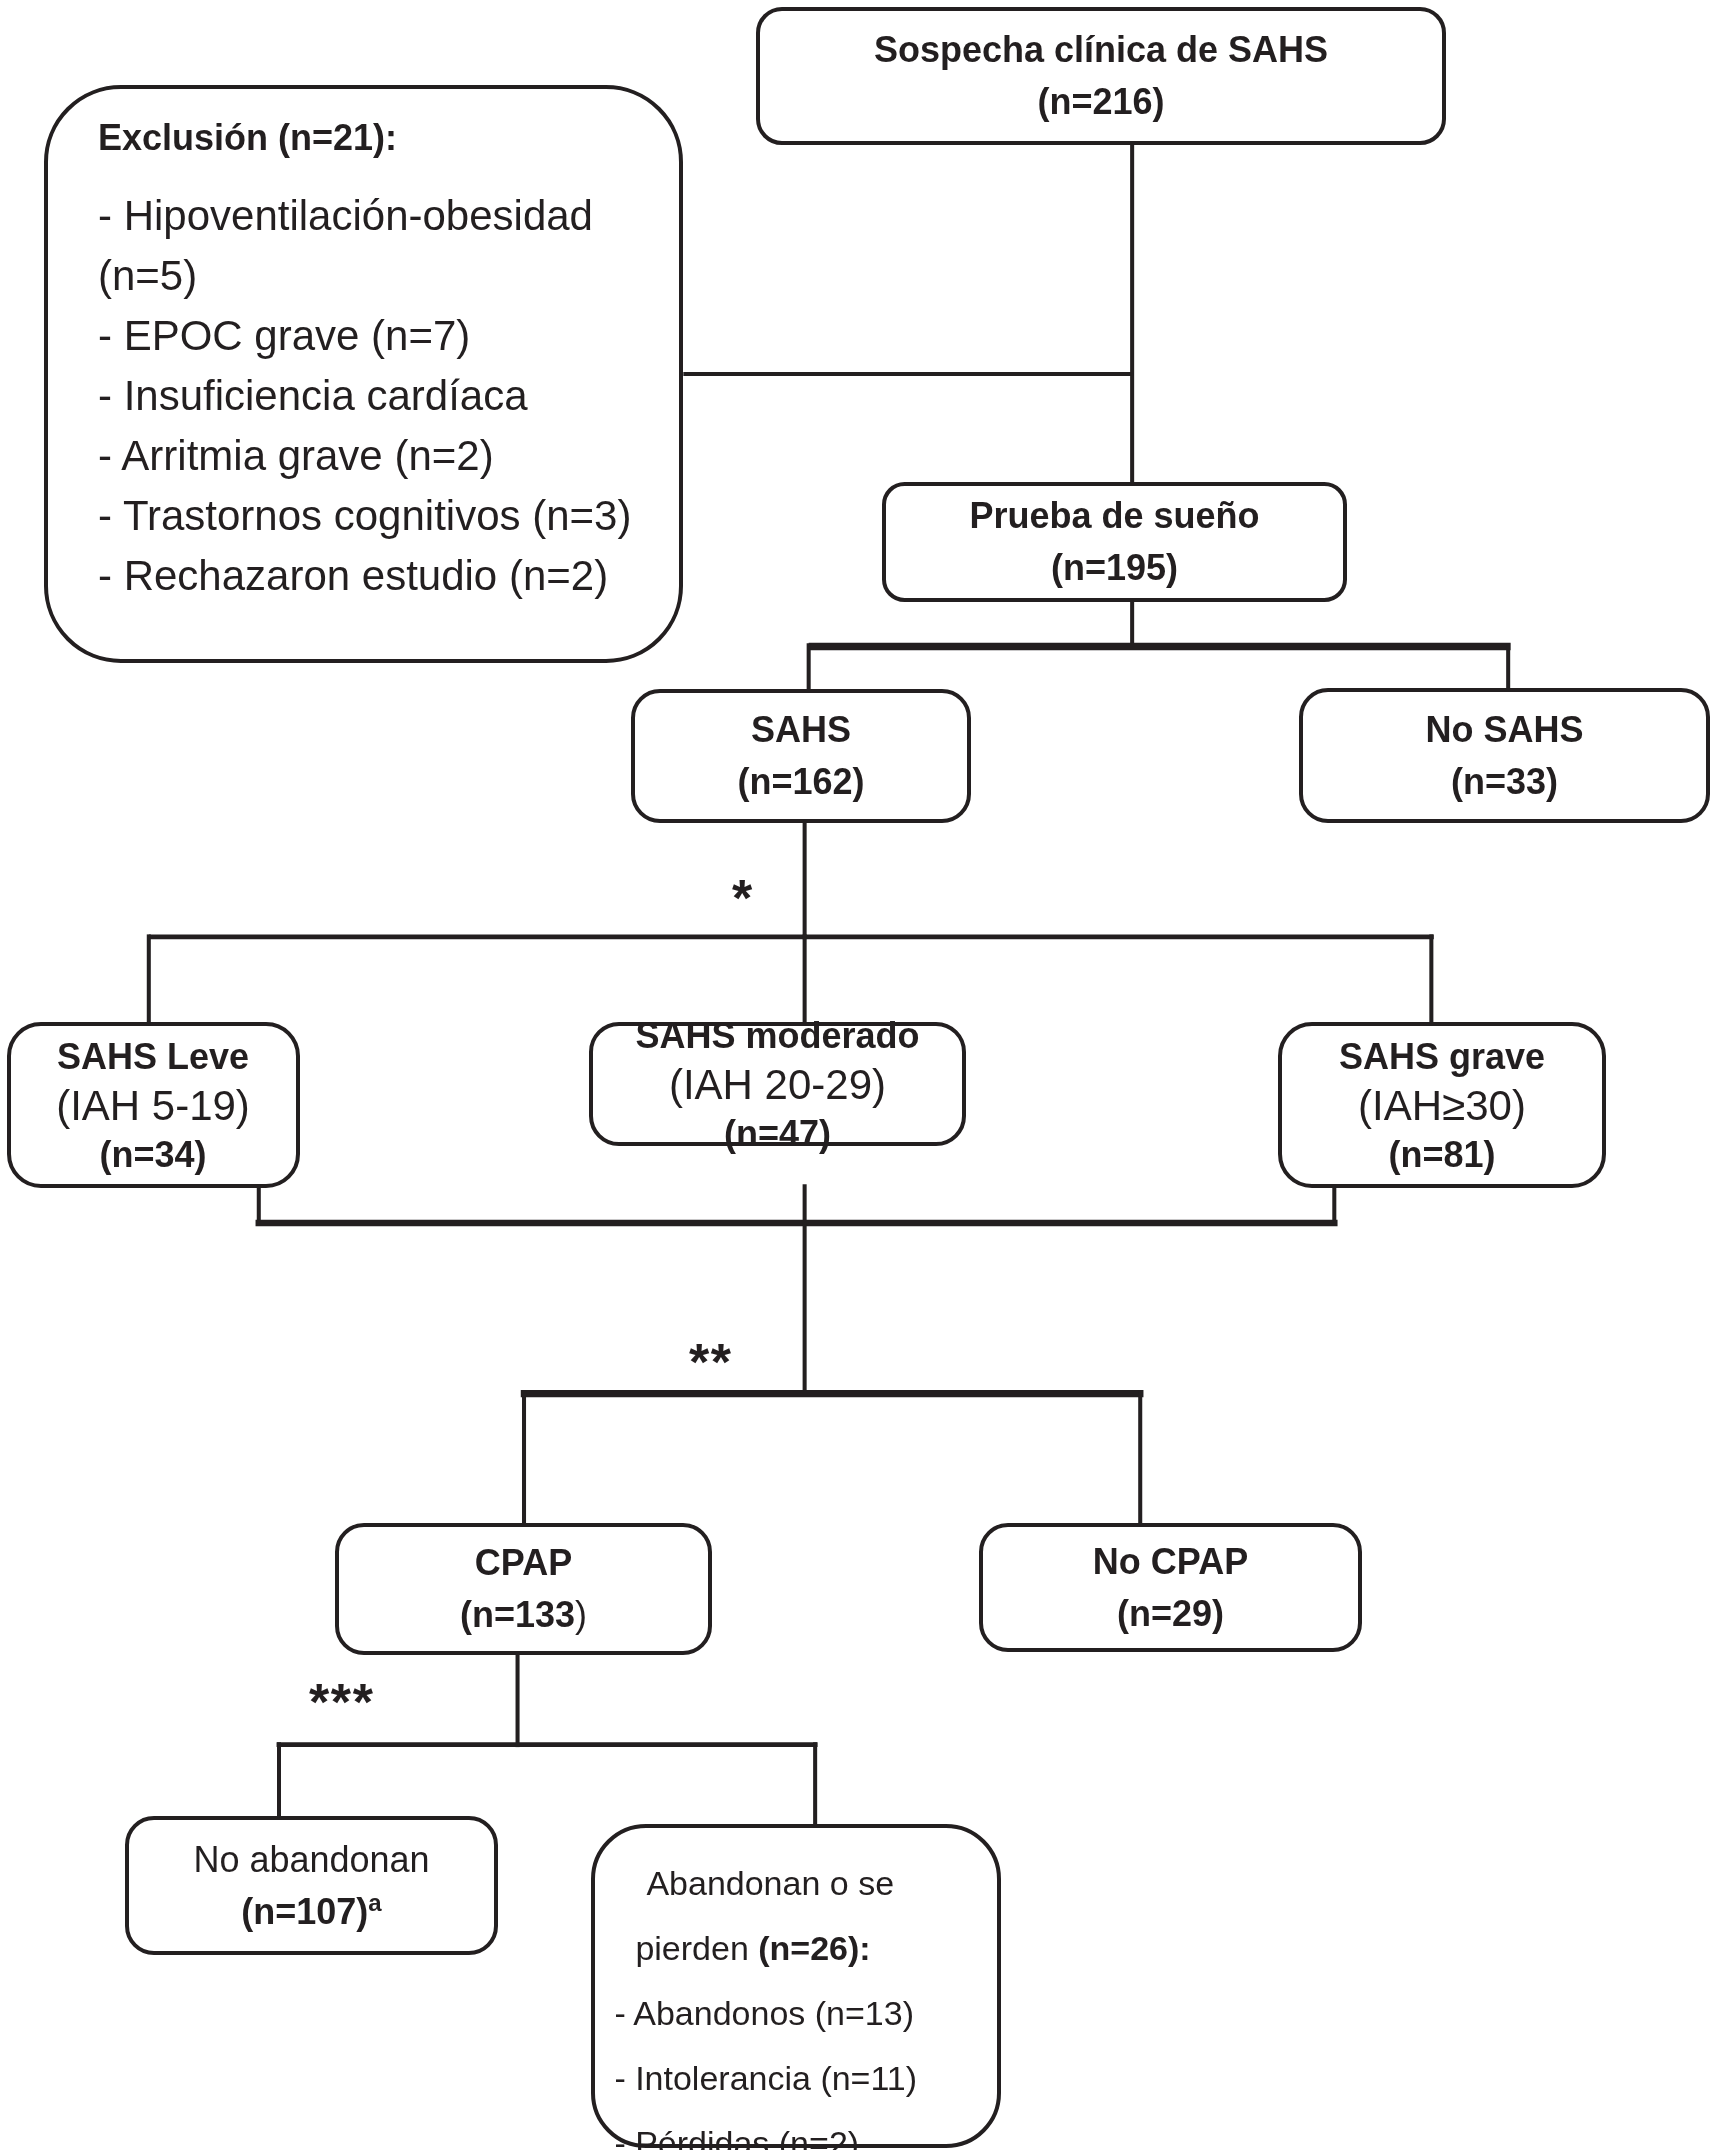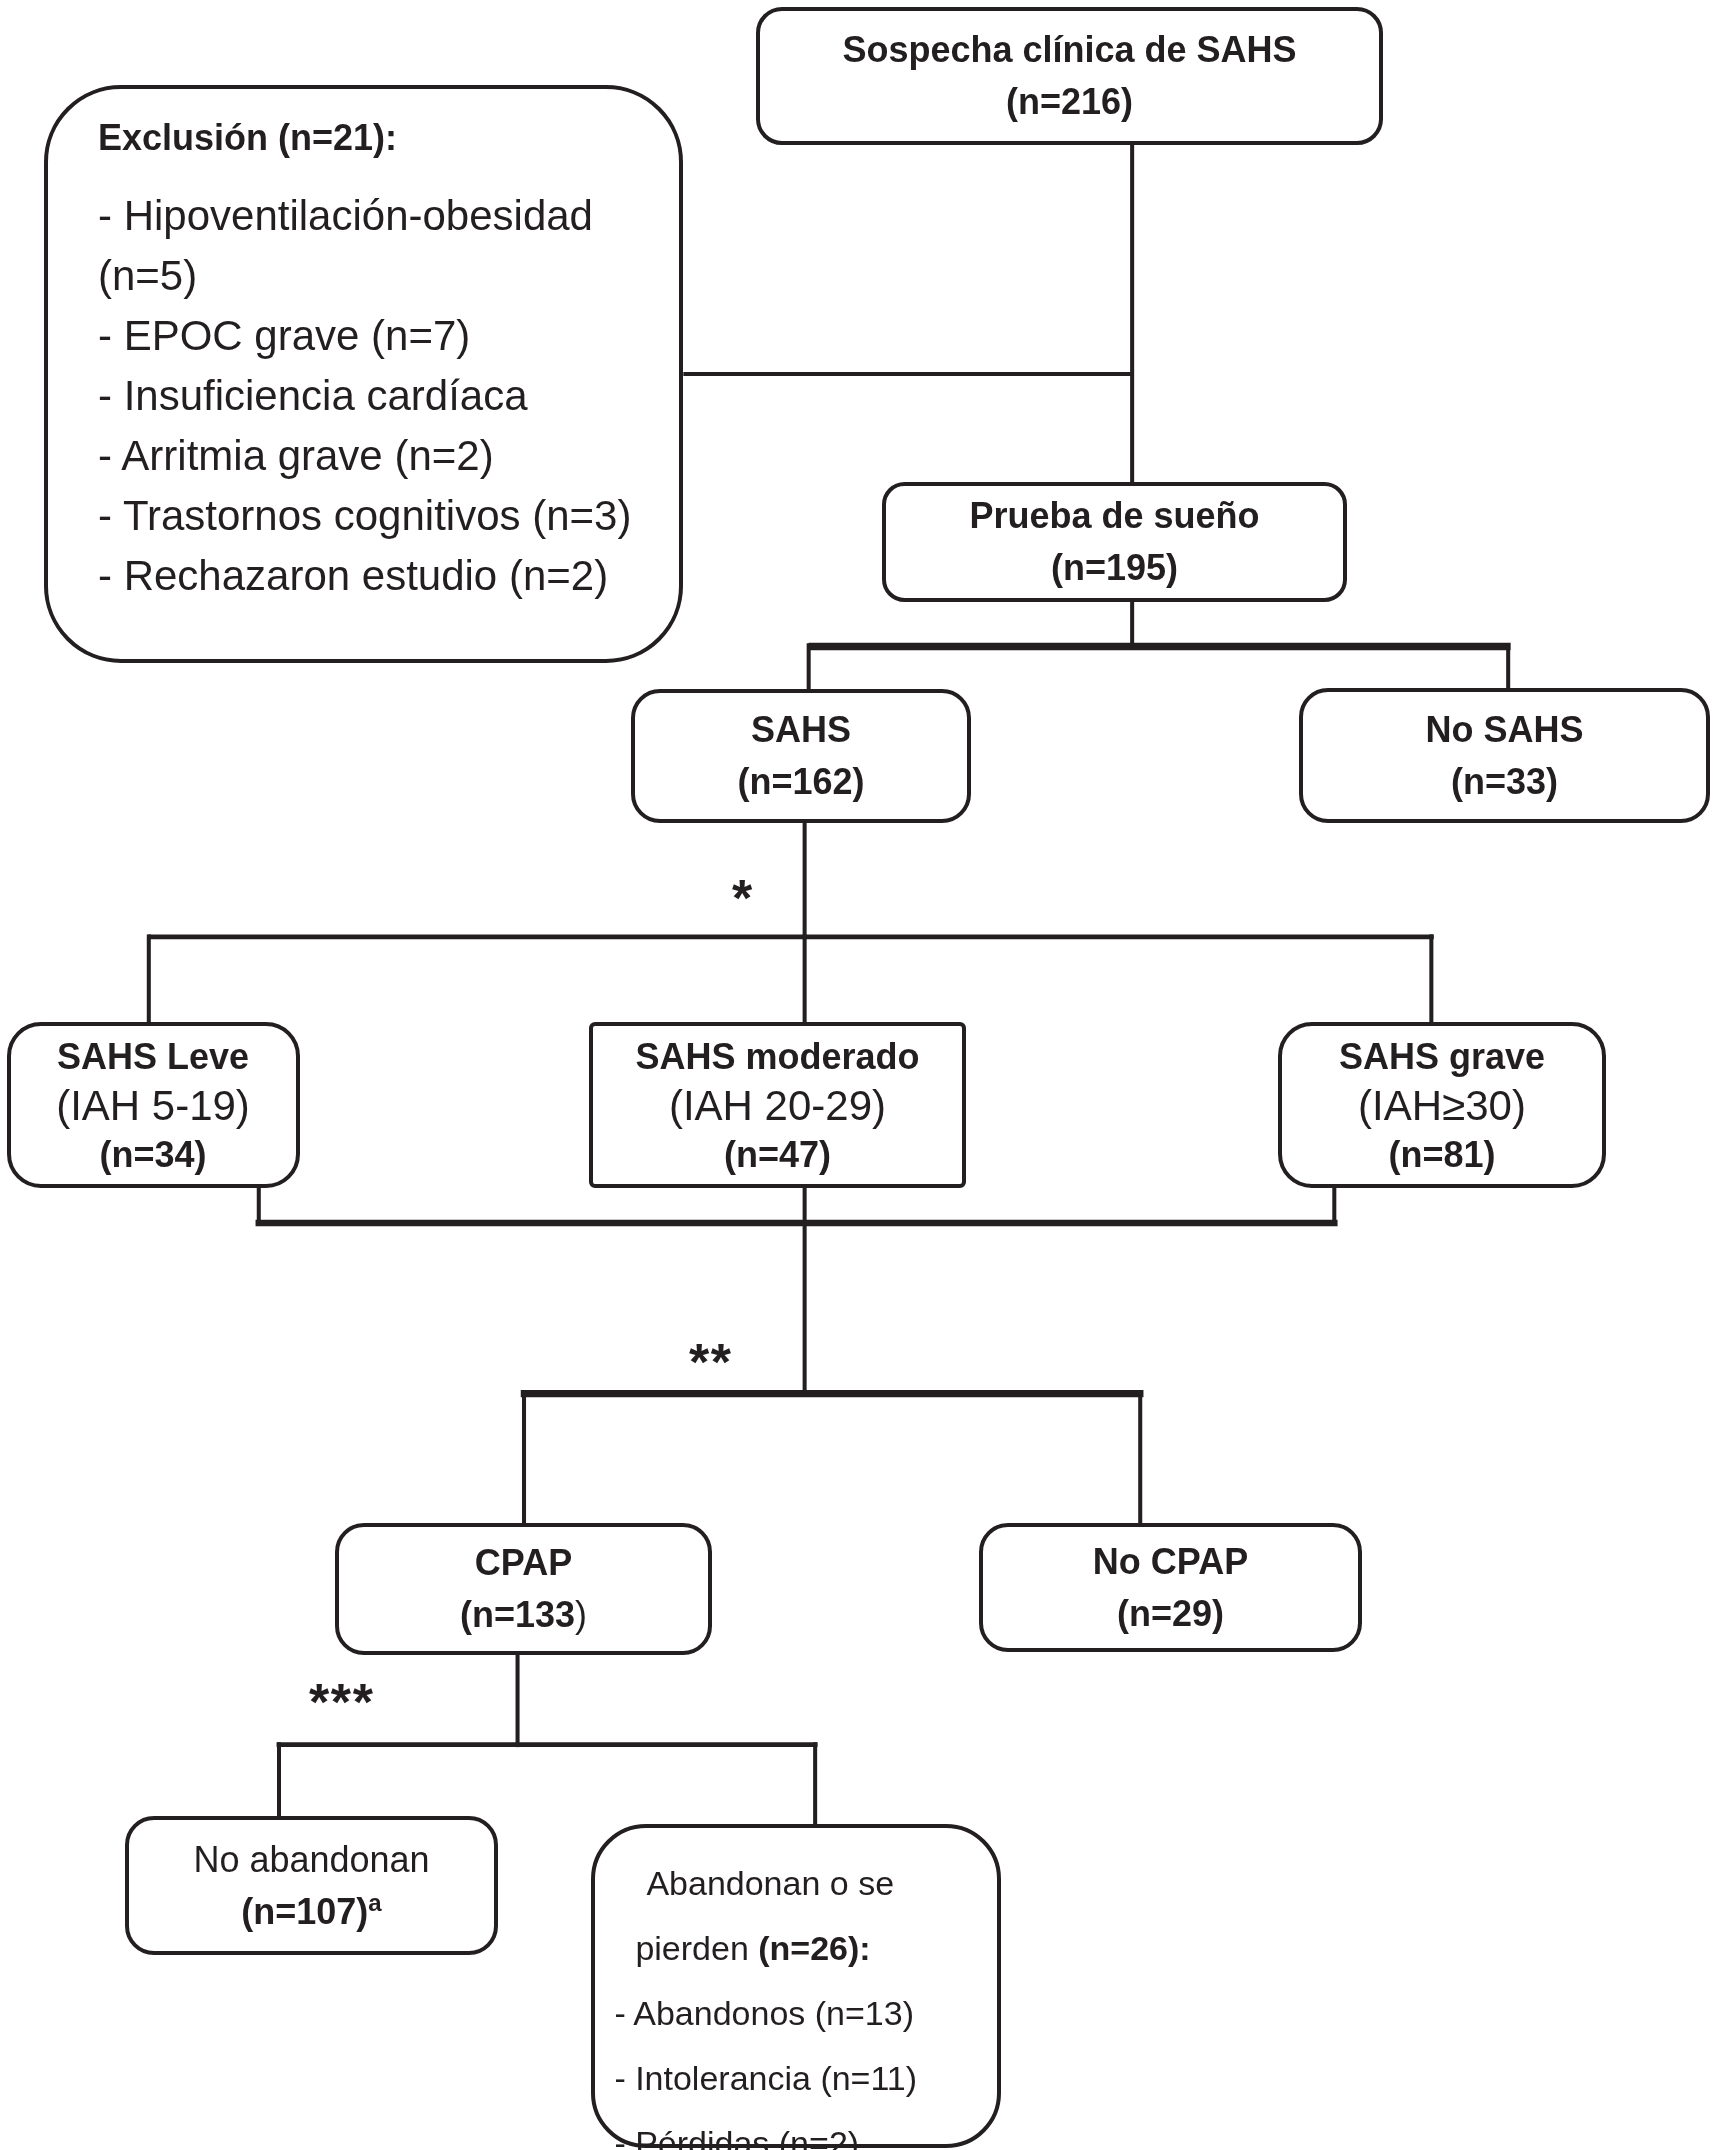--- a/index.html
+++ b/index.html
@@ -7,32 +7,32 @@
          font-family:"Liberation Sans","DejaVu Sans",sans-serif;color:#231f20;}
   .wires{position:absolute;left:0;top:0;width:1716px;height:2151px;}
   .bx{position:absolute;box-sizing:border-box;background:#fff;border:4.9px solid #231f20;
       display:flex;flex-direction:column;justify-content:center;align-items:center;
       text-align:center;}
   .ln{font-size:36px;line-height:52px;font-weight:bold;white-space:pre;}
   .rg{font-weight:normal;}
   .iah{font-size:42px;font-weight:normal;line-height:49px;}
   .sev .ln{line-height:49px;}
   
-  .b-sospecha{left:756px;top:6.5px;width:627px;height:138px;border-radius:26px;}
+  .b-sospecha{left:756px;top:6.5px;width:690px;height:138px;border-radius:26px;}
   .b-exclusion{left:44px;top:85px;width:639px;height:578px;border-radius:77px;
                justify-content:flex-start;align-items:flex-start;text-align:left;
                padding:20px 16px 0 50px;}
   .b-exclusion .ttl{font-size:36px;font-weight:bold;line-height:58px;margin-bottom:19.4px;}
   .b-exclusion .it{font-size:42px;font-weight:normal;line-height:60px;white-space:pre-wrap;}
   .b-exclusion .ind{padding-left:24px;}
   .b-prueba{left:882px;top:482px;width:465px;height:120px;border-radius:22.6px;}
   .b-sahs{left:631px;top:689px;width:340px;height:134px;border-radius:29px;}
   .b-nosahs{left:1299px;top:688px;width:411px;height:135px;border-radius:29px;}
   .b-leve{left:6.5px;top:1022px;width:293px;height:166px;border-radius:34px;}
-  .b-moderado{left:589px;top:1022px;width:377px;height:166px;border-radius:6px;}
+  .b-moderado{left:589px;top:1022px;width:377px;height:124px;border-radius:30px;}
   .b-grave{left:1278px;top:1022px;width:328px;height:166px;border-radius:34px;}
   .b-cpap{left:335px;top:1523px;width:377px;height:132px;border-radius:29px;}
   .b-nocpap{left:979px;top:1523px;width:383px;height:129px;border-radius:29px;}
   .b-noaband{left:125px;top:1816px;width:373px;height:139px;border-radius:29px;}
   .b-aband{left:591px;top:1824px;width:410px;height:324px;border-radius:55px;
            justify-content:flex-start;align-items:flex-start;text-align:center;
            padding:22.6px 8px 0 19.4px;}
   .b-aband .al{font-size:34px;line-height:65px;white-space:pre-wrap;font-weight:normal;}
   .b-aband .l1{padding-left:32px;}
   .b-aband .l2{padding-left:21px;}

